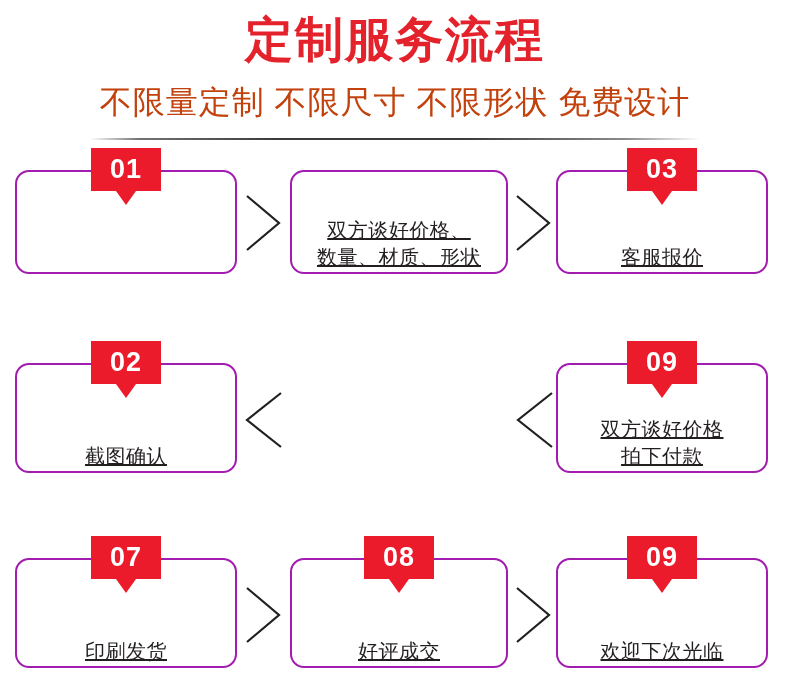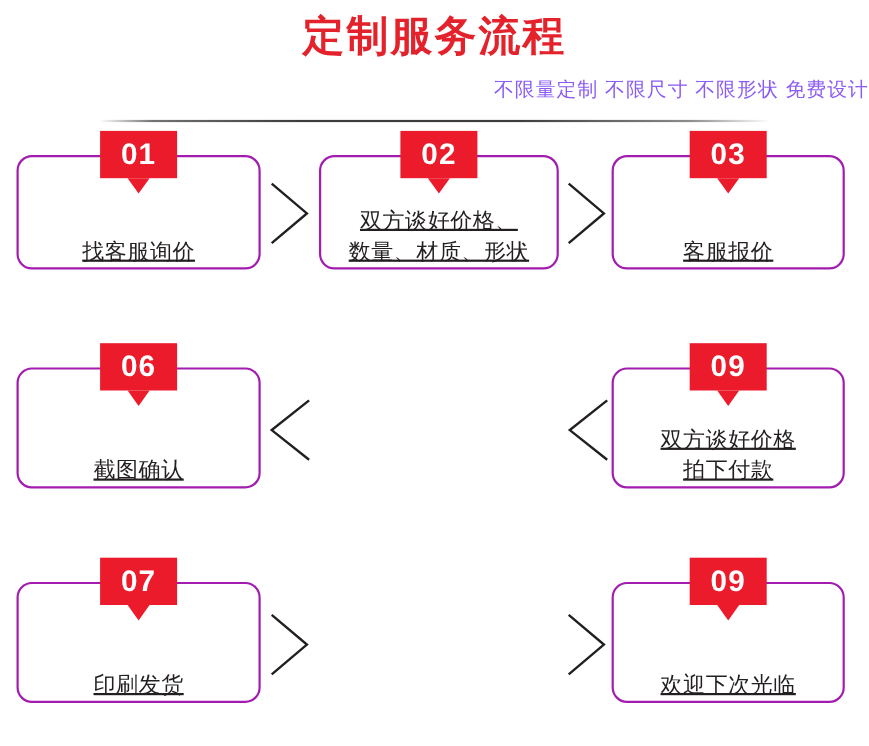--- a/index.html
+++ b/index.html
@@ -17,35 +17,34 @@
   }
 
   
   .header {
     width: 790px;
     text-align: center;
   }
   .page-title {
     margin: 0;
     padding-top: 11px;
-    font-size: 38px;
+    font-size: 48px;
     font-weight: bold;
     letter-spacing: 2px;
     color: #e3222b;
     line-height: 1.2;
   }
   .page-subtitle {
     margin: 0;
     padding-top: 14px;
-    font-size: 18px;
+    font-size: 32px;
     font-weight: normal;
     letter-spacing: 1px;
-    color: #8b5cf6;
+    color: #c2410c;
     line-height: 1.2;
-    text-align: right;
   }
   .divider {
     margin: 17px auto 0 auto;
     width: 610px;
     height: 2px;
     background: linear-gradient(to right,
         rgba(120,120,120,0) 0%,
         rgba(90,90,90,0.85) 8%,
         rgba(60,60,60,1) 30%,
         rgba(60,60,60,1) 62%,
@@ -157,31 +156,29 @@
   <h2 class="page-subtitle">不限量定制 不限尺寸 不限形状 免费设计</h2>
   <div class="divider"></div>
 </div>
 
 <div class="flow">
 
   <div class="row row-1">
 
     <div class="card col-1">
       <div class="badge">01</div>
-      <div class="card-label">找客服询价</div>
     </div>
 
     <div class="conn conn-r1-a">
       <svg width="44" height="62" viewBox="0 0 44 62" fill="none">
         <polyline points="6,4 38,31 6,58" stroke="#231f20" stroke-width="2.2" fill="none"></polyline>
       </svg>
     </div>
 
     <div class="card col-2">
-      <div class="badge">02</div>
       <div class="card-label">双方谈好价格、
 数量、材质、形状</div>
     </div>
 
     <div class="conn conn-r1-b">
       <svg width="44" height="62" viewBox="0 0 44 62" fill="none">
         <polyline points="6,4 38,31 6,58" stroke="#231f20" stroke-width="2.2" fill="none"></polyline>
       </svg>
     </div>
 
@@ -193,21 +190,21 @@
 
   <div class="conn-down-right">
     <svg width="84" height="48" viewBox="0 0 84 48" fill="none">
       <polyline points="4,4 42,42 80,4" stroke="#231f20" stroke-width="2.2" fill="none"></polyline>
     </svg>
   </div>
 
   <div class="row row-2">
 
     <div class="card col-1">
-      <div class="badge">06</div>
+      <div class="badge">02</div>
       <div class="card-label">截图确认</div>
     </div>
 
     <div class="conn conn-r2-a">
       <svg width="46" height="62" viewBox="0 0 46 62" fill="none">
         <polyline points="40,4 6,31 40,58" stroke="#231f20" stroke-width="2.2" fill="none"></polyline>
       </svg>
     </div>
 
 
@@ -236,20 +233,24 @@
       <div class="badge">07</div>
       <div class="card-label">印刷发货</div>
     </div>
 
     <div class="conn conn-r3-a">
       <svg width="44" height="62" viewBox="0 0 44 62" fill="none">
         <polyline points="6,4 38,31 6,58" stroke="#231f20" stroke-width="2.2" fill="none"></polyline>
       </svg>
     </div>
 
+    <div class="card col-2">
+      <div class="badge">08</div>
+      <div class="card-label">好评成交</div>
+    </div>
 
     <div class="conn conn-r3-b">
       <svg width="44" height="62" viewBox="0 0 44 62" fill="none">
         <polyline points="6,4 38,31 6,58" stroke="#231f20" stroke-width="2.2" fill="none"></polyline>
       </svg>
     </div>
 
     <div class="card col-3">
       <div class="badge">09</div>
       <div class="card-label">欢迎下次光临</div>

